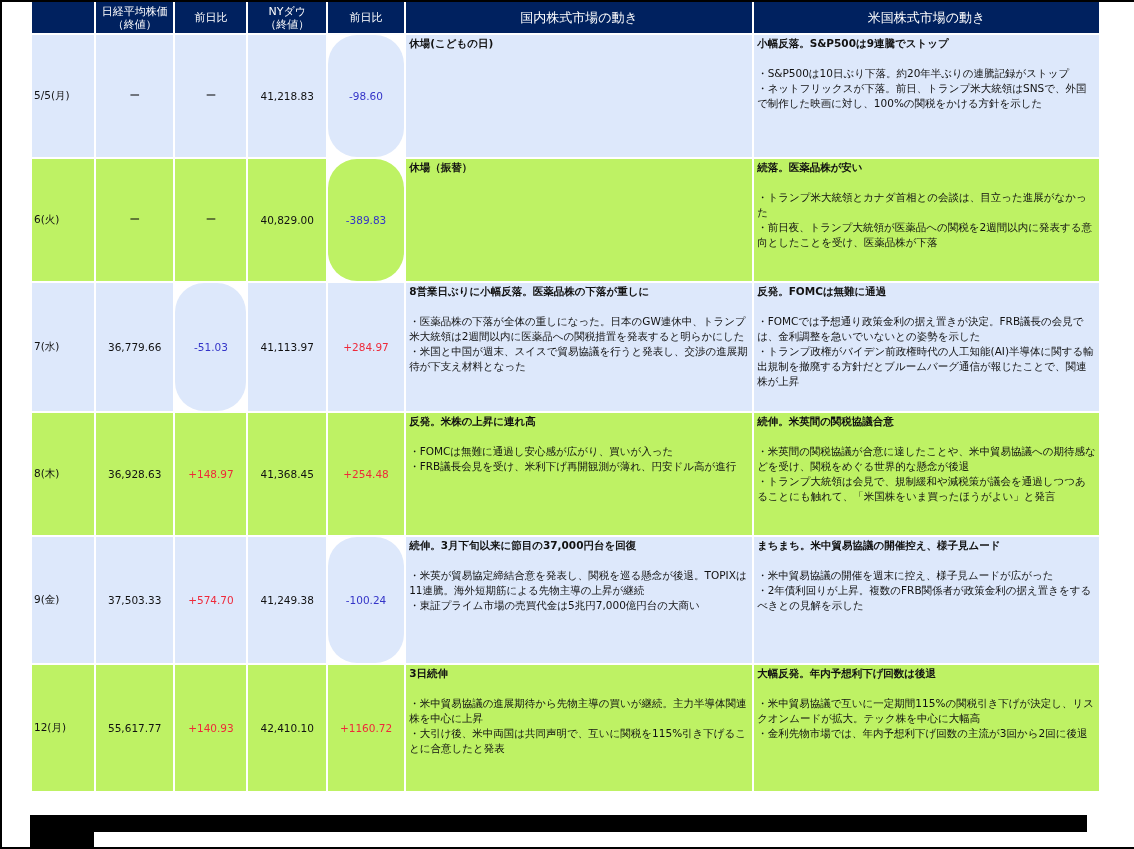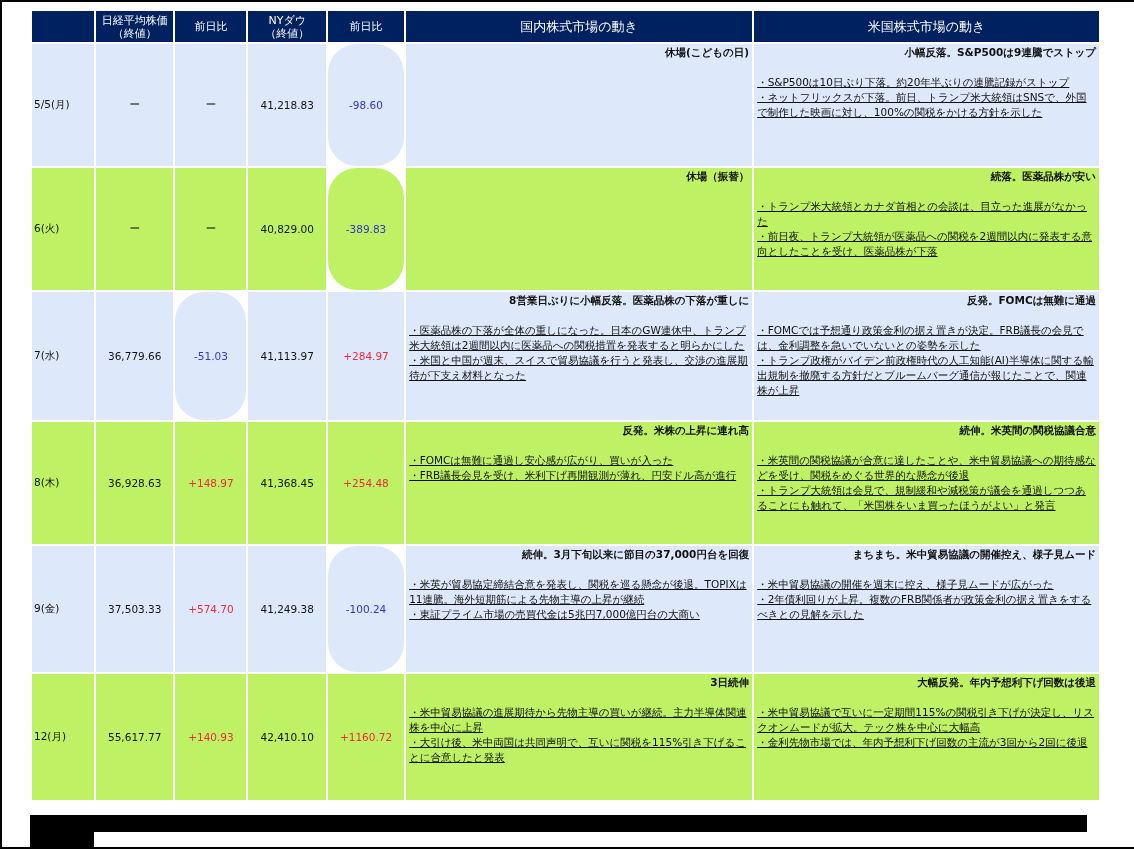--- a/index.html
+++ b/index.html
@@ -1,37 +1,37 @@
 <!DOCTYPE html>
 <html><head>
 <meta charset="utf-8">
 <style>
   html, body { margin: 0; padding: 0; background: #ffffff; }
   body { width: 1134px; height: 849px; position: relative; overflow: hidden;
          font-family: "DejaVu Sans", "Liberation Sans", sans-serif; color: #111; }
   .frame { position: absolute; left: 0; top: 0; width: 1134px; height: 849px;
            box-sizing: border-box; border-top: 2px solid #000; border-left: 2px solid #000;
            border-bottom: 2px solid #000; }
-  table.market { position: absolute; left: 30px; top: 9px; border-collapse: separate;
+  table.market { position: absolute; left: 30px; top: 0; border-collapse: separate;
                  border-spacing: 2px; table-layout: fixed; }
   table.market th { background: #00215f; color: #ffffff; font-weight: normal;
                     font-size: 11px; line-height: 13px; height: 31px; text-align: center;
                     vertical-align: middle; padding: 0 2px; }
   table.market th.wide { font-size: 13px; }
   table.market td { font-size: 10.5px; vertical-align: middle; padding: 12px; }
   tr.odd td { background: #dde8fb; }
   tr.even td { background: #bef264; }
   td.date { text-align: left; padding-left: 2px !important; }
   td.num { text-align: center; }
   td.up { color: #ee2a3a; }
   td.down { color: #3434c8; border-radius: 29px; }
   td.text { vertical-align: top !important; padding: 1px 3px 0 3px !important;
             font-size: 12.3px; line-height: 15px; }
-  .headline { font-weight: bold; display: block; margin-bottom: 15px; text-align: right; }
-  .bullet { display: block; text-decoration: underline; }
+  .headline { font-weight: bold; display: block; margin-bottom: 15px; }
+  .bullet { display: block; }
   .footer-bar { position: absolute; left: 30px; top: 815px; width: 1057px; height: 17px; background: #000; }
   .footer-tab { position: absolute; left: 30px; top: 832px; width: 64px; height: 15px; background: #000; }
 </style>
 </head>
 <body>
 
 <div class="frame"></div>
 
 <table class="market">
   <colgroup>

